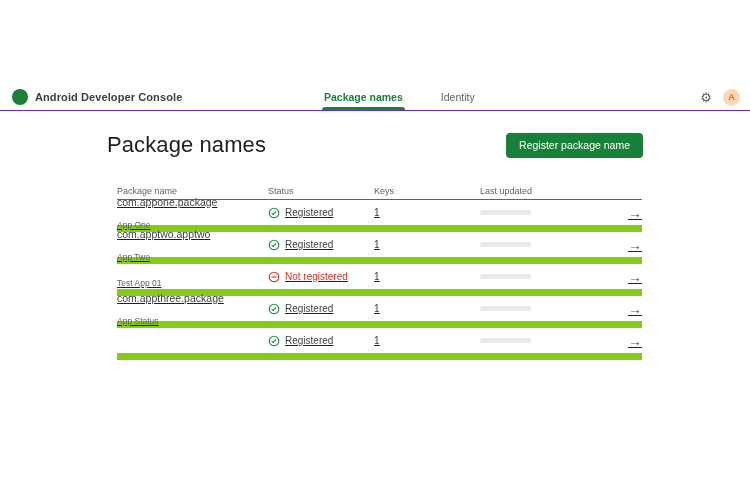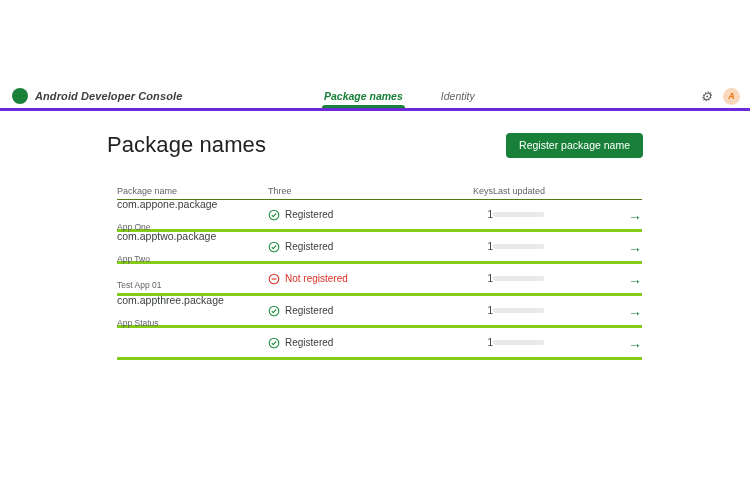--- a/index.html
+++ b/index.html
@@ -10,25 +10,24 @@
     font-family: "Liberation Sans", sans-serif;
     color: #202124;
     overflow: hidden;
   }
 
   
   .topbar {
     position: absolute;
     top: 84px; left: 0; right: 0;
     height: 27px;
-    border-bottom: 3px solid #6d28d9;
+    border-bottom: 1px solid #6d28d9;
     display: flex;
     align-items: center;
     background: #fff;
-    font-style: italic;
   }
   .brand {
     display: flex;
     align-items: center;
     gap: 7px;
     padding-left: 12px;
     flex: 0 0 auto;
   }
   .logo {
     width: 16px; height: 16px;
@@ -139,30 +138,31 @@
     display: flex;
     align-items: center;
     height: 16px;
     border-bottom: 1px solid #4d7c0f;
     padding-bottom: 2px;
   }
   .thead .col { font-size: 9px; color: #5f6368; }
 
   .col-pkg     { width: 151px; }
   .col-status  { width: 106px; display: flex; align-items: center; gap: 5px; }
-  .col-keys    { width: 119px; text-align: right; }
+  .col-keys    { width: 106px; }
   .col-updated { flex: 1; }
   .col-arrow   { width: 30px; display: flex; justify-content: flex-end; }
 
   .trow {
     display: flex;
     align-items: center;
     height: 32px;
-    border-bottom: 3px solid #84cc16;
-    cursor: pointer;
+    border-bottom: 7px solid #84cc16;
+    cursor: pointer;
+    text-decoration: underline;
   }
   .pkg  { font-size: 10.5px; color: #3c4043; }
   .app  { font-size: 8.5px; color: #5f6368; margin-top: 12px; }
   .stext { font-size: 10px; color: #3c4043; }
   .keys  { font-size: 10px; color: #3c4043; }
   .sicon { display: inline-flex; align-items: center; }
   .trow.not_registered .stext { color: var(--status-red, #d93025); }
 
   .skeleton {
     display: block;
@@ -198,21 +198,21 @@
 </div>
 
 <div class="page-head">
   <h1 class="page-title">Package names</h1>
   <button class="register-btn">Register package name</button>
 </div>
 
 <div class="pkg-table">
   <div class="thead">
     <div class="col col-pkg">Package name</div>
-    <div class="col col-status">Three</div>
+    <div class="col col-status">Status</div>
     <div class="col col-keys">Keys</div>
     <div class="col col-updated">Last updated</div>
     <div class="col col-arrow"></div>
   </div>
   <div id="table-body">
   <div class="trow registered">
     <div class="col-pkg">
       <div class="pkg">com.appone.package</div>
       <div class="app">App One</div>
     </div>
@@ -230,21 +230,21 @@
     <div class="col-updated">
           <span class="skeleton"></span>
         </div>
     <div class="col-arrow">
           <span class="arrow">→</span>
         </div>
   </div>
 
   <div class="trow registered">
     <div class="col-pkg">
-      <div class="pkg">com.apptwo.package</div>
+      <div class="pkg">com.apptwo.apptwo</div>
       <div class="app">App Two</div>
     </div>
     <div class="col-status">
       <span class="sicon ok">
         <svg viewBox="0 0 16 16" width="12" height="12">
           <circle cx="8" cy="8" r="6.4" fill="none" stroke="#1e8e3e" stroke-width="1.5"></circle>
           <path d="M5 8.3l2 2 3.8-4.4" fill="none" stroke="#1e8e3e" stroke-width="1.5"></path>
         </svg>
       </span>
 

